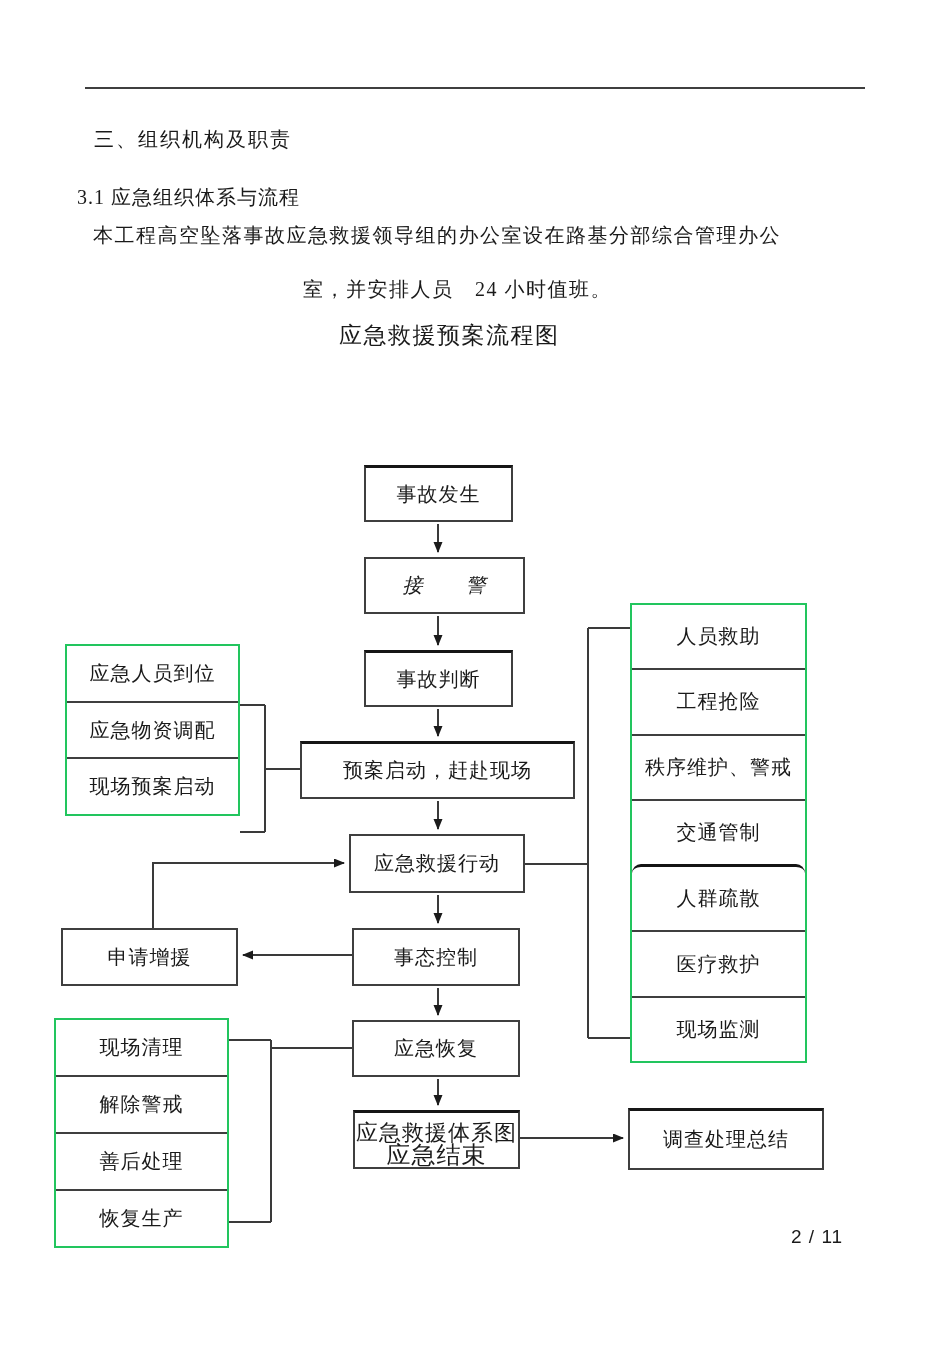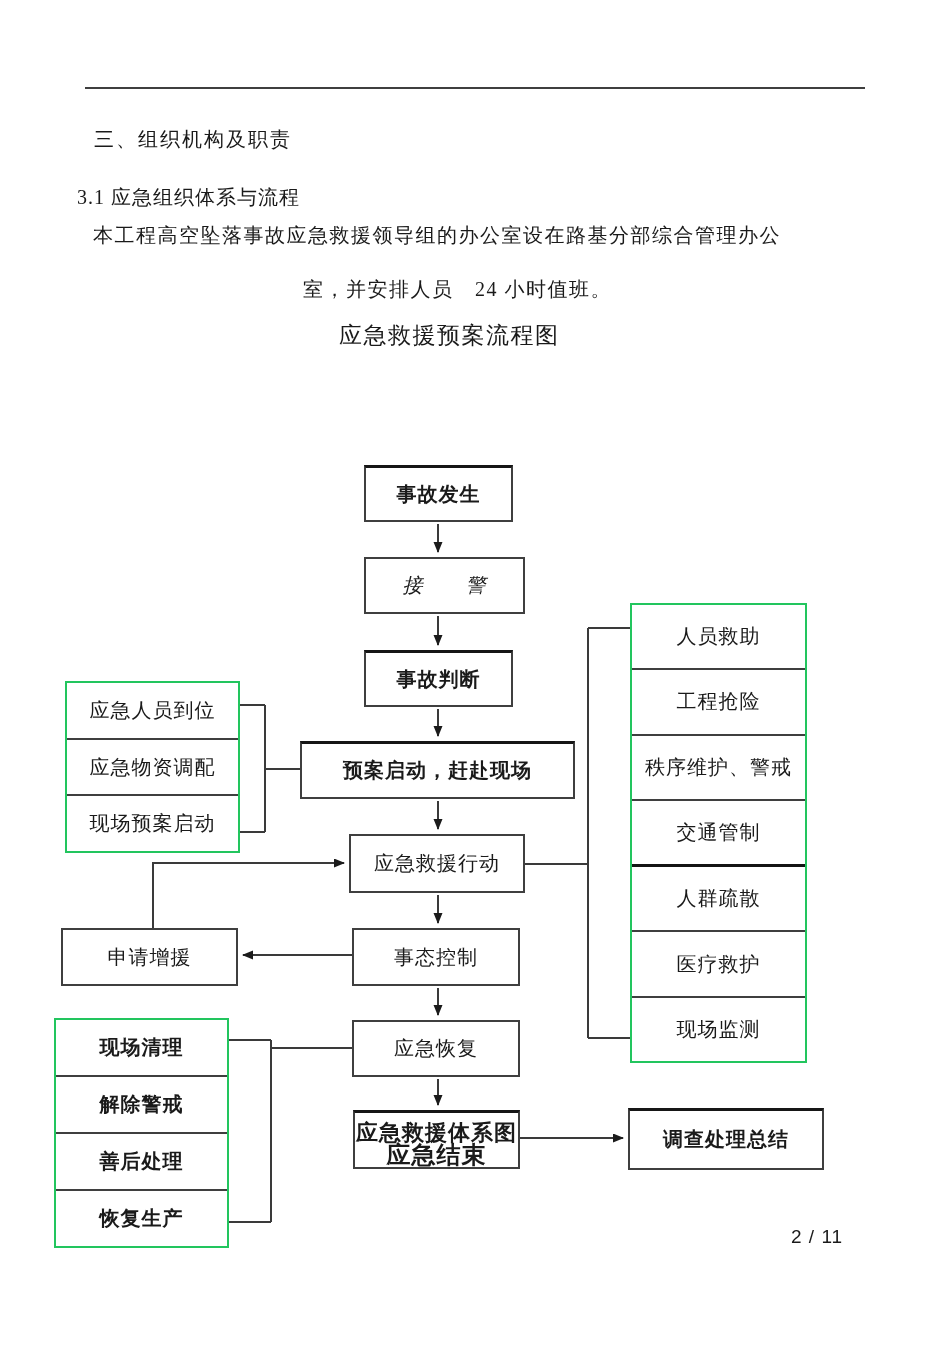--- a/index.html
+++ b/index.html
@@ -20,36 +20,36 @@
   .fig-caption{font-size:23px;letter-spacing:1.5px;white-space:nowrap;}
   .page-num{font-family:"Liberation Sans","DejaVu Sans",sans-serif;font-size:19px;letter-spacing:1px;}
   .fbox{
     position:absolute;
     box-sizing:border-box;
     border:2px solid #3f3f3f;
     background:#ffffff;
     display:flex;align-items:center;justify-content:center;
     font-size:20px;letter-spacing:1px;white-space:nowrap;
   }
-  .thick-top{border-top:3px solid #161616;font-weight:bold;}
+  .thick-top{border-top:3px solid #161616;}
   .group{
     position:absolute;
     box-sizing:border-box;
     border:2px solid #22c55e;
     background:#ffffff;
     display:flex;flex-direction:column;
   }
   .cell{
     flex:1;
     display:flex;align-items:center;justify-content:center;
     border-top:2px solid #3f3f3f;
     font-size:20px;letter-spacing:1px;white-space:nowrap;
   }
   .cell:first-child{border-top:none;}
-  .cell.thick{border-top:3px solid #141414;}
+  .cell.thick{border-top:3px solid #141414;border-radius:9px;}
   .overlay-caption{
     position:absolute;left:0;top:5px;width:100%;
     text-align:center;font-size:22px;letter-spacing:1px;white-space:nowrap;
   }
   .overlay-label{
     position:absolute;left:0;top:26px;width:100%;
     text-align:center;font-size:24px;letter-spacing:1px;white-space:nowrap;
   }
   svg.wires{position:absolute;left:0;top:0;pointer-events:none;}
 </style>
@@ -131,21 +131,21 @@
     <span class="overlay-caption">应急救援体系图</span>
     <span class="overlay-label">应急结束</span>
   </div>
   <div class="fbox thick-top" style="left:628px;top:1108px;width:196px;height:62px;">
     <span>调查处理总结</span>
   </div>
   <div class="fbox" style="left:61px;top:928px;width:177px;height:58px;">
     <span>申请增援</span>
   </div>
 
-  <div class="group" style="left:65px;top:681px;width:175px;height:172px;">
+  <div class="group" style="left:65px;top:644px;width:175px;height:172px;">
     <div class="cell">应急人员到位</div>
     <div class="cell">应急物资调配</div>
     <div class="cell">现场预案启动</div>
   </div>
 
   <div class="group thick-top" style="left:54px;top:1018px;width:175px;height:230px;">
     <div class="cell">现场清理</div>
     <div class="cell">解除警戒</div>
     <div class="cell">善后处理</div>
     <div class="cell">恢复生产</div>

